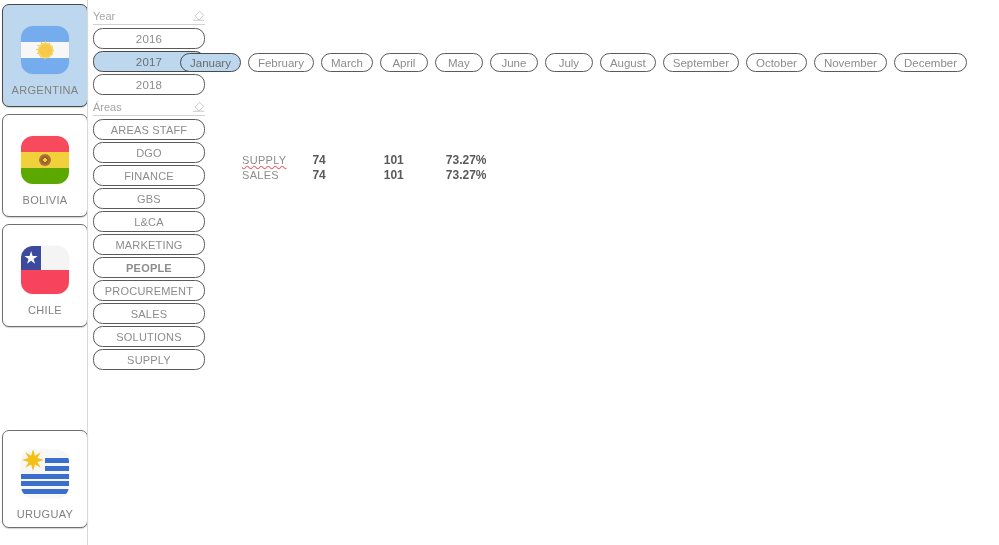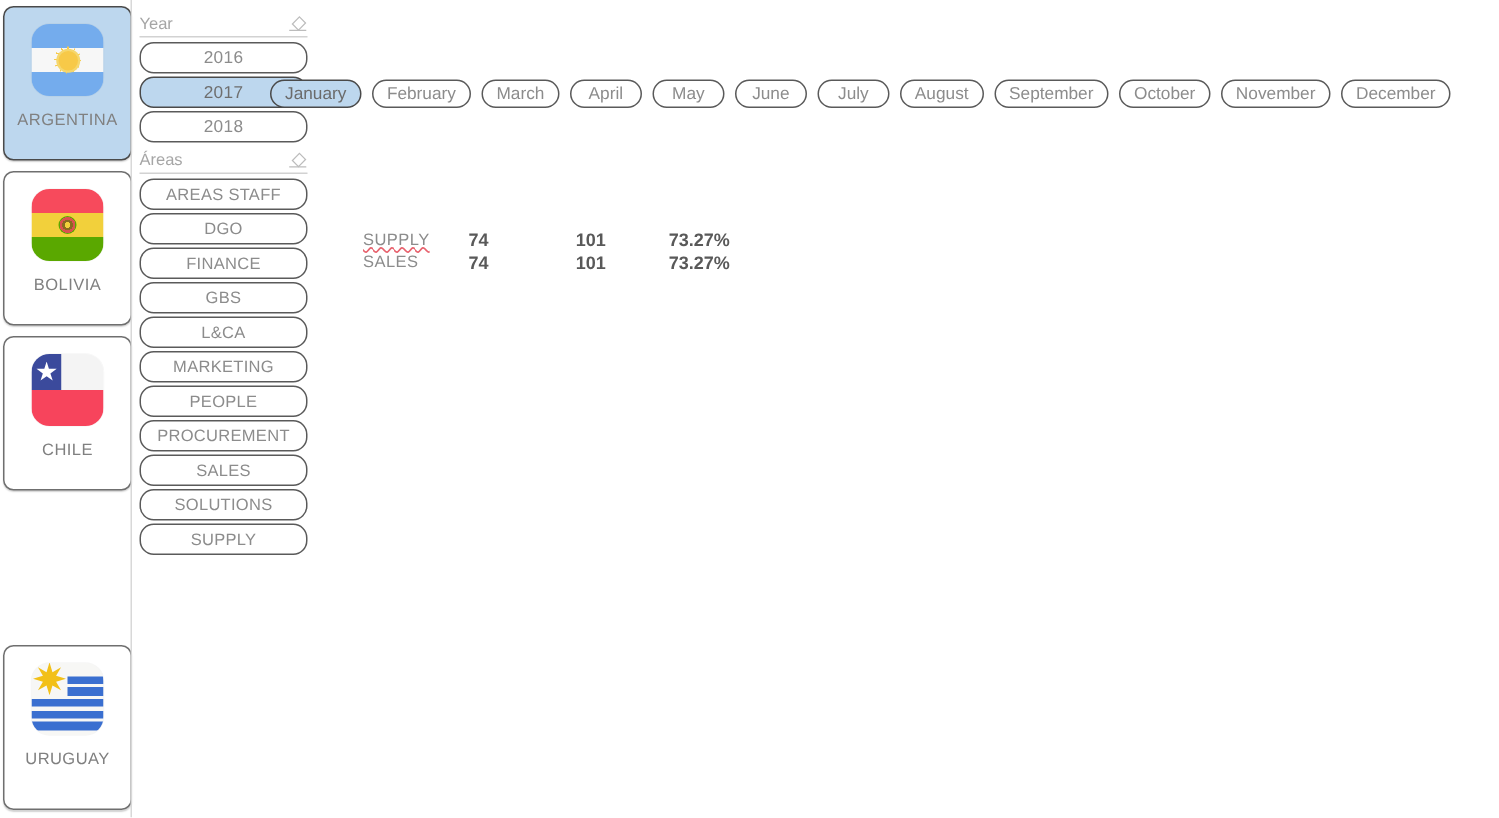--- a/index.html
+++ b/index.html
@@ -29,21 +29,21 @@
     position: absolute;
     left: 0;
     width: 86px;
     box-sizing: border-box;
     border: 1px solid #6f6f6f;
     border-radius: 7px;
     background: #ffffff;
     display: flex;
     flex-direction: column;
     align-items: center;
-    justify-content: flex-start;
+    justify-content: center;
     padding-top: 11px;
     box-shadow: 0 1px 1px rgba(0,0,0,0.18);
   }
   .country-card.selected {
     background: #bdd7ee;
     border-color: #4a4a4a;
   }
   .flag {
     width: 48px;
     height: 48px;
@@ -296,21 +296,21 @@
     </div>
     <div class="country-card" style="top: 222px; height: 103px;">
       <div class="flag fl-cl">
         <div class="top-left"></div>
         <div class="top-right"></div>
         <div class="bottom"></div>
         <div class="star"></div>
       </div>
       <span class="country-label">CHILE</span>
     </div>
-    <div class="country-card" style="top: 428px; height: 110px;">
+    <div class="country-card" style="top: 428px; height: 98px;">
       <div class="flag fl-uy">
         <div class="ub half" style="top:18%"></div>
         <div class="ub half" style="top:34%"></div>
         <div class="ub full" style="top:50%"></div>
         <div class="ub full" style="top:66%"></div>
         <div class="ub full" style="top:82%"></div>
         <div class="sun"></div>
       </div>
       <span class="country-label">URUGUAY</span>
     </div>
@@ -335,21 +335,21 @@
         <path d="M9.4 1.3 L14.4 6.3 L8.6 12.1 L3.6 7.1 Z" fill="#ffffff" stroke="#a6a6a6" stroke-width="1"></path>
         <path d="M1 12.3 L15 12.3" stroke="#a6a6a6" stroke-width="1"></path>
       </svg>
     </div>
     <div class="pill area" style="top: 119px;">AREAS STAFF</div>
     <div class="pill area" style="top: 142px;">DGO</div>
     <div class="pill area" style="top: 165px;">FINANCE</div>
     <div class="pill area" style="top: 188px;">GBS</div>
     <div class="pill area" style="top: 211px;">L&amp;CA</div>
     <div class="pill area" style="top: 234px;">MARKETING</div>
-    <div class="pill area" style="top: 257px;">PEOPLE</div>
+    <div class="pill area" style="top: 257px; font-weight: bold;">PEOPLE</div>
     <div class="pill area" style="top: 280px;">PROCUREMENT</div>
     <div class="pill area" style="top: 303px;">SALES</div>
     <div class="pill area" style="top: 326px;">SOLUTIONS</div>
     <div class="pill area" style="top: 349px;">SUPPLY</div>
   </div>
 
 <div id="month-bar">
     <div class="month-tab selected">January</div>
     <div class="month-tab">February</div>
     <div class="month-tab">March</div>

